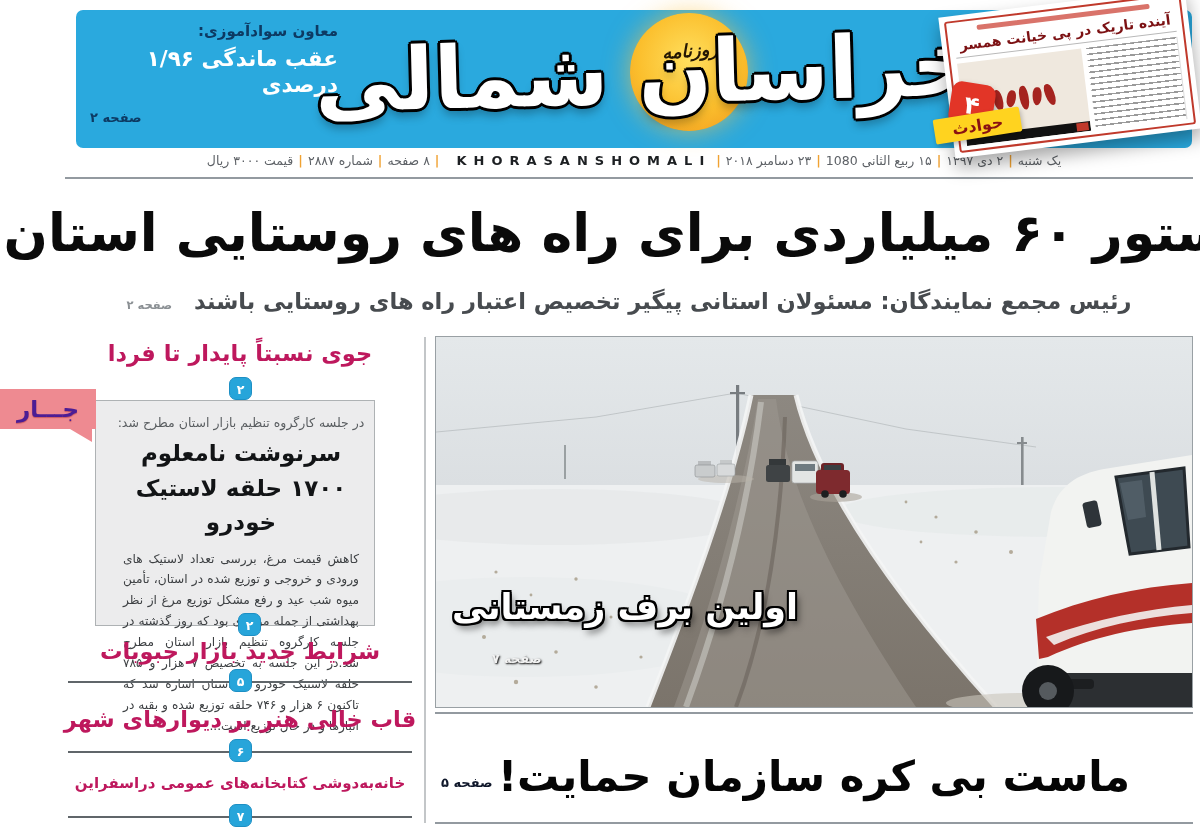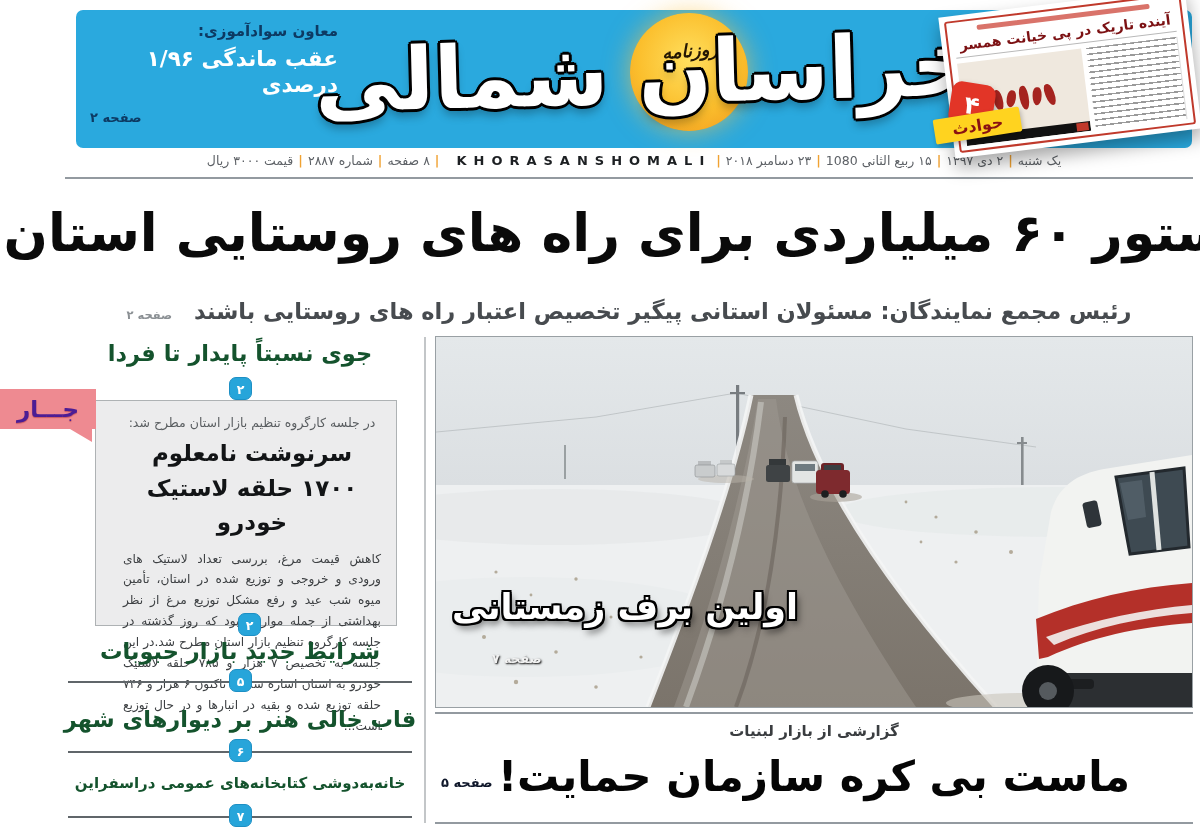--- a/index.html
+++ b/index.html
@@ -50,36 +50,36 @@
   .dateline{top:153px;left:76px;width:1116px;text-align:center;font-size:12.5px;color:#5d6166;}
   .dateline .sep{color:#f0a232;font-weight:bold;padding:0 5px;}
   .dateline .latin{direction:ltr;unicode-bidi:isolate;letter-spacing:7px;font-weight:bold;
        color:#1d2023;font-size:13px;margin-left:12px;}
   .rule{background:#939aa0;}
   .rule-a{top:177px;left:65px;width:1128px;height:2px;}
 
   
   .lead-headline{top:184px;left:65px;width:1128px;height:98px;display:flex;align-items:center;
        justify-content:center;font-size:52px;font-weight:bold;color:#0a0a0a;white-space:nowrap;}
-  .lead-sub{top:298px;left:65px;width:1128px;text-align:center;font-size:22.5px;font-weight:bold;color:#474b4f;}
+  .lead-sub{top:288px;left:65px;width:1128px;text-align:center;font-size:22.5px;font-weight:bold;color:#474b4f;}
   .lead-sub .pref{font-size:11.5px;font-weight:bold;color:#8b9094;margin-right:14px;}
 
   
   .side-item{left:65px;width:350px;display:flex;justify-content:center;font-weight:bold;
-       color:#14532d;white-space:nowrap;}
+       color:#be185d;white-space:nowrap;}
   .si1{top:340px;font-size:22.5px;}
   .si2{top:638px;font-size:22.5px;}
   .si3{top:706px;font-size:22.5px;}
   .si4{top:774px;font-size:15px;}
   .pbadge{position:absolute;width:23px;height:23px;background:#27a5da;border:1px solid #1d8fc4;
        border-radius:7px;color:#fff;font-size:12.5px;font-weight:bold;text-align:center;
        line-height:23px;box-sizing:border-box;z-index:2;}
   .divider{position:absolute;left:68px;width:344px;height:1.5px;background:#60666a;}
 
-  .graybox{left:95px;top:400px;width:302px;height:226px;background:#ececed;border:1px solid #aeb2b4;
+  .graybox{left:95px;top:400px;width:280px;height:226px;background:#ececed;border:1px solid #aeb2b4;
        box-sizing:border-box;padding-left:12px;}
   .gb-kicker{margin-top:14px;text-align:center;font-size:12.5px;color:#5a5e61;}
   .gb-title{margin:6px 12px 0;text-align:center;font-size:23px;font-weight:bold;color:#121416;line-height:1.5;}
   .gb-body{margin:9px 15px 0;font-size:12.2px;color:#3d4043;text-align:justify;line-height:1.72;}
 
   .vrule{left:424px;top:337px;width:1.5px;height:486px;background:#c3c6c8;}
 
   
   .photo{left:435px;top:336px;width:756px;height:370px;border:1px solid #99a0a4;overflow:hidden;}
   .photo svg{display:block;}
@@ -261,21 +261,20 @@
         <rect x="596" y="342" width="62" height="10" rx="4" fill="#1c1e20"></rect>
         <circle cx="612" cy="354" r="26" fill="#17191b"></circle>
         <circle cx="612" cy="354" r="9" fill="#555a5e"></circle>
       </g>
     </svg>
     <div class="photo-caption">اولین برف زمستانی</div>
     <div class="photo-pageref">صفحه ۷</div>
   </div>
 
   <div class="abs rule rule-b"></div>
-  <div class="abs bottom-kicker">گزارشی از بازار لبنیات</div>
   <div class="abs bottom-headline">ماست بی کره سازمان حمایت!</div>
   <div class="abs bottom-pageref">صفحه ۵</div>
   <div class="abs rule rule-c"></div>
 
   <div class="abs jar">
     <span class="jar-label">جـــار</span>
   </div>
 
 </div>
 

